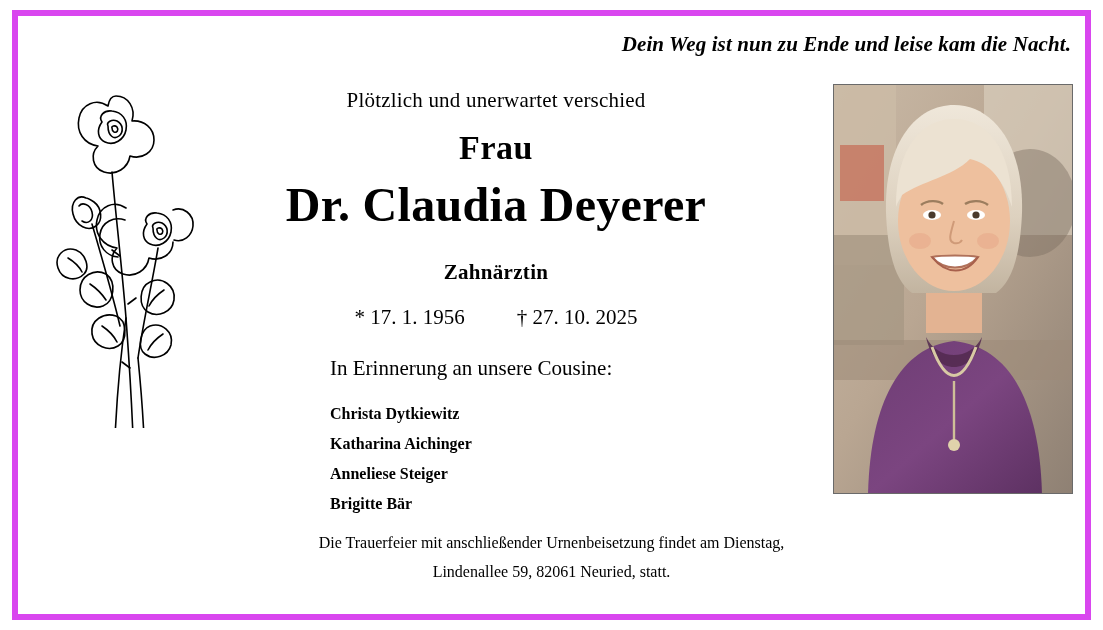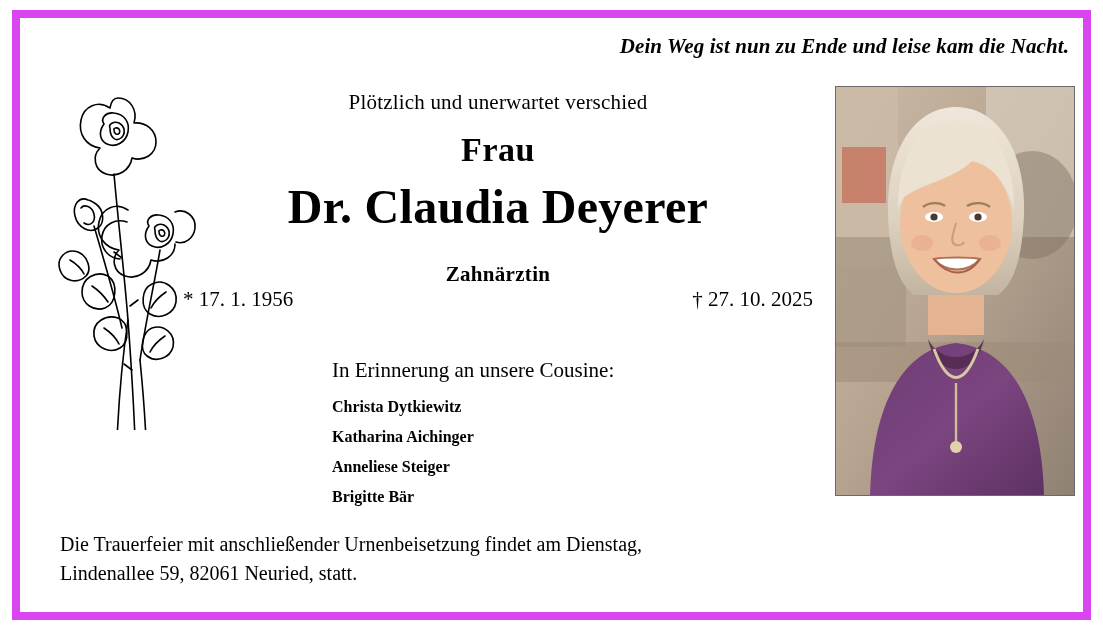--- a/index.html
+++ b/index.html
@@ -16,21 +16,21 @@
     overflow: hidden;
     font-family: "Liberation Serif", serif;
     color: #000000;
   }
   .frame {
     position: absolute;
     left: 12px;
     top: 10px;
     width: 1079px;
     height: 610px;
-    border: 8px solid #d946ef;
+    border: 6px solid #d946ef;
     box-sizing: border-box;
     background: #ffffff;
   }
   .inner {
     position: absolute;
     inset: 0;
     padding: 0;
   }
 
   
@@ -94,52 +94,53 @@
     letter-spacing: 0.3px;
     white-space: nowrap;
   }
   .line-prof {
     font-size: 21px;
     font-weight: bold;
     margin-top: 28px;
     letter-spacing: 0.3px;
   }
   .dates {
+    margin-top: 20px;
     font-size: 21px;
     display: flex;
-    justify-content: space-between;
+    justify-content: center;
     gap: 52px;
     white-space: nowrap;
   }
 
   
   .rel-block {
     position: absolute;
     left: 312px;
     top: 340px;
     text-align: left;
   }
   .rel-intro {
     font-size: 21px;
-    margin-bottom: 9px;
+    margin-bottom: 18px;
   }
   .rel-name {
     font-size: 16px;
     font-weight: bold;
     line-height: 30px;
   }
 
   
   .footer {
     position: absolute;
     left: 40px;
     right: 40px;
     top: 512px;
-    text-align: left;
-    font-size: 20px;
+    text-align: center;
+    font-size: 16px;
     line-height: 29px;
   }
 </style>
 </head>
 <body>
 
 <div class="page">
   <div class="frame">
     <div class="inner">
 

